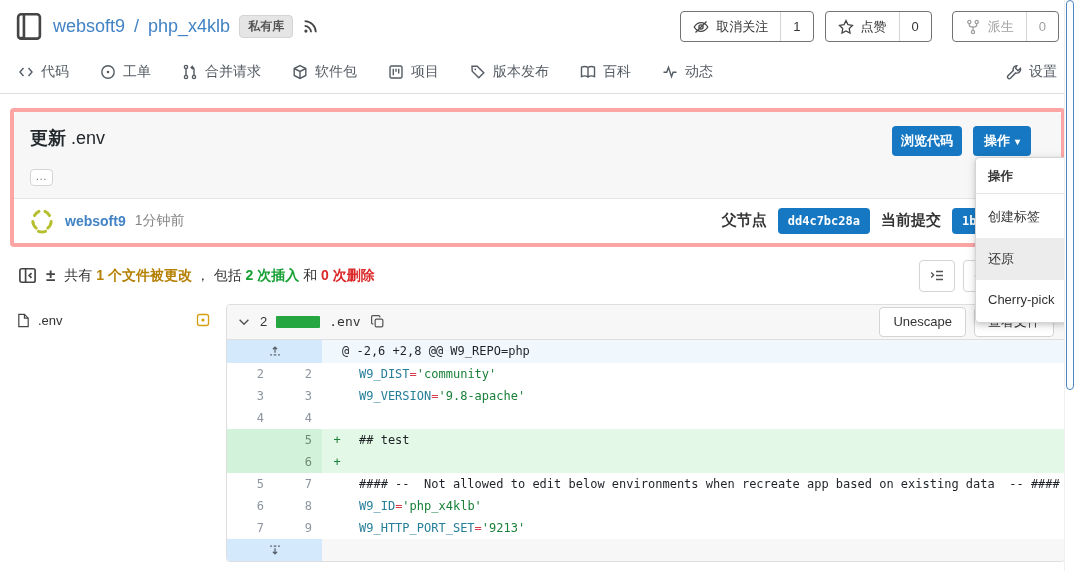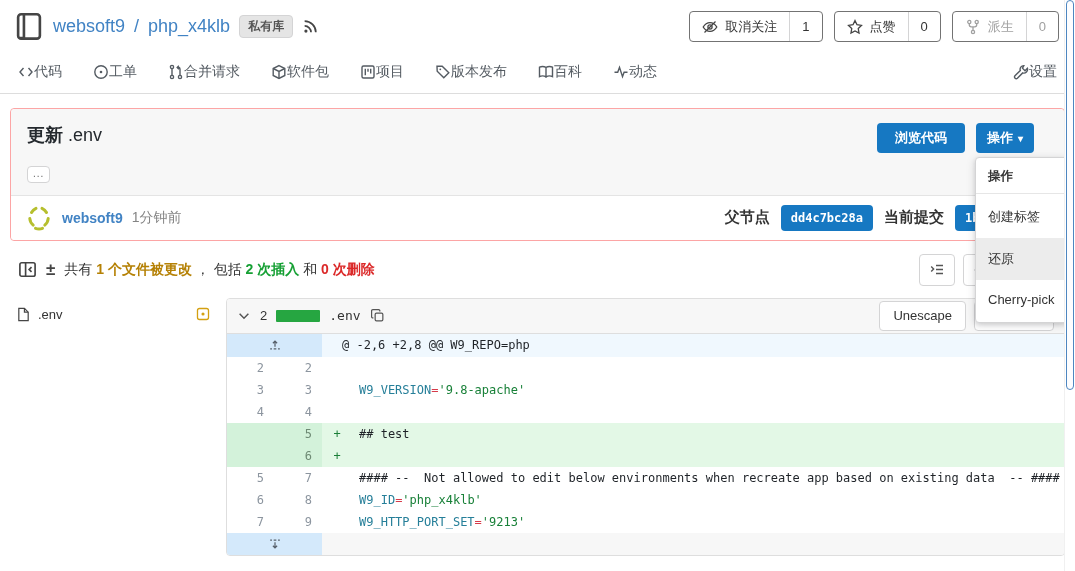--- a/index.html
+++ b/index.html
@@ -15,38 +15,38 @@
   
   .topbar { display:flex; align-items:center; padding:9px 16px 6px 14px; height:50px; }
   .repo-title { display:flex; align-items:center; gap:9px; font-size:18px; }
   .repo-link { color:#4183c4; text-decoration:none; cursor:pointer; }
   .repo-sep { color:#4183c4; }
   .visibility-badge { border:1px solid #d4d4d5; border-radius:4px; padding:2px 8px; font-size:12px; font-weight:700; color:#555; background:#e5e5e5; }
   .right-actions { margin-left:auto; display:flex; gap:11px; }
   .btn-group { display:flex; align-items:stretch; border:1px solid #737373; border-radius:4px; background:#fff; height:31px; font-size:13px; color:#333; overflow:hidden; }
   .btn-group .seg { display:flex; align-items:center; gap:7px; padding:0 12px; cursor:pointer; }
   .btn-group .seg + .seg { border-left:1px solid #d4d4d5; }
-  .btn-group.disabled { color:#a0a0a0; }
+  .btn-group.disabled { color:#a0a0a0;margin-left:9px; }
   .icon { display:inline-flex; align-items:center; justify-content:center; }
 
   
   .navbar { display:flex; align-items:center; gap:31px; padding:0 18px; height:44px; border-bottom:1px solid #ddd; font-size:14px; color:#545b62; }
-  .nav-item { display:flex; align-items:center; color:#545b62; text-decoration:none; cursor:pointer; }
+  .nav-item { display:flex; align-items:center; gap:7px; color:#545b62; text-decoration:none; cursor:pointer; }
   .nav-right { margin-left:auto; }
 
   
   .main { padding:0 10px; }
-  .commit-box { margin-top:14px; border:1px solid #fca5a5; border-radius:4px; position:relative; }
+  .commit-box { margin-top:14px; border:4px solid #fca5a5; border-radius:4px; position:relative; }
   .commit-head { background:#f7f7f7; padding:14px 16px 12px; border-radius:4px 4px 0 0; }
   .commit-title { font-size:18px; margin:0 0 17px; }
   .commit-title .t-prefix { font-weight:700; }
   .commit-title .t-file { font-weight:400; }
   .more-btn { display:inline-flex; align-items:center; height:17px; padding:0 5px; border:1px solid #d4d4d5; border-radius:4px; background:#fff; color:#666; font-size:10px; letter-spacing:1px; line-height:1; cursor:pointer; }
   .head-btn { position:absolute; height:30px; border:none; border-radius:4px; background:#1678c2; color:#fff; font-size:13px; font-weight:700; display:flex; align-items:center; justify-content:center; gap:5px; cursor:pointer; font-family:inherit; }
-  .browse-btn { top:14px; right:99px; width:88px; }
+  .browse-btn { top:14px; right:99px; width:70px; }
   .ops-btn { top:14px; right:30px; width:58px; }
   .caret { font-size:10px; margin-top:1px; }
   .commit-meta { display:flex; align-items:center; background:#fff; padding:8px 14px; border-top:1px solid #e4e4e4; border-radius:0 0 4px 4px; }
   .avatar { width:28px; height:28px; margin-right:9px; }
   .author-name { color:#4183c4; font-weight:700; margin-right:9px; text-decoration:none; cursor:pointer; }
   .commit-time { color:#848484; }
   .meta-right { margin-left:auto; display:flex; align-items:center; gap:11px; }
   .meta-label { font-weight:700; color:#333; font-size:15px; }
   .sha-btn { background:#1678c2; color:#fff; border:none; border-radius:4px; font-family:"DejaVu Sans Mono","Liberation Mono",monospace; font-size:12px; font-weight:700; padding:6px 10px; cursor:pointer; }
   .sha-current { min-width:95px; text-align:left; }
@@ -375,20 +375,21 @@
                     <path d="M2.5 12.4h2M6.5 12.4h3M11.5 12.4h2"></path>
                   </svg>
                 </span>
               </div>
               <div class="codecell">@ -2,6 +2,8 @@ W9_REPO=php</div>
             </div>
             <div class="drow ctx">
               <div class="gut">2</div>
               <div class="gut n2">2</div>
               <div class="marker"></div>
+              <div class="codecell"><span class="tok-v">W9_DIST</span><span class="tok-o">=</span><span class="tok-s">'community'</span></div>
             </div>
             <div class="drow ctx">
               <div class="gut">3</div>
               <div class="gut n2">3</div>
               <div class="marker"></div>
               <div class="codecell"><span class="tok-v">W9_VERSION</span><span class="tok-o">=</span><span class="tok-s">'9.8-apache'</span></div>
             </div>
             <div class="drow ctx">
               <div class="gut">4</div>
               <div class="gut n2">4</div>

